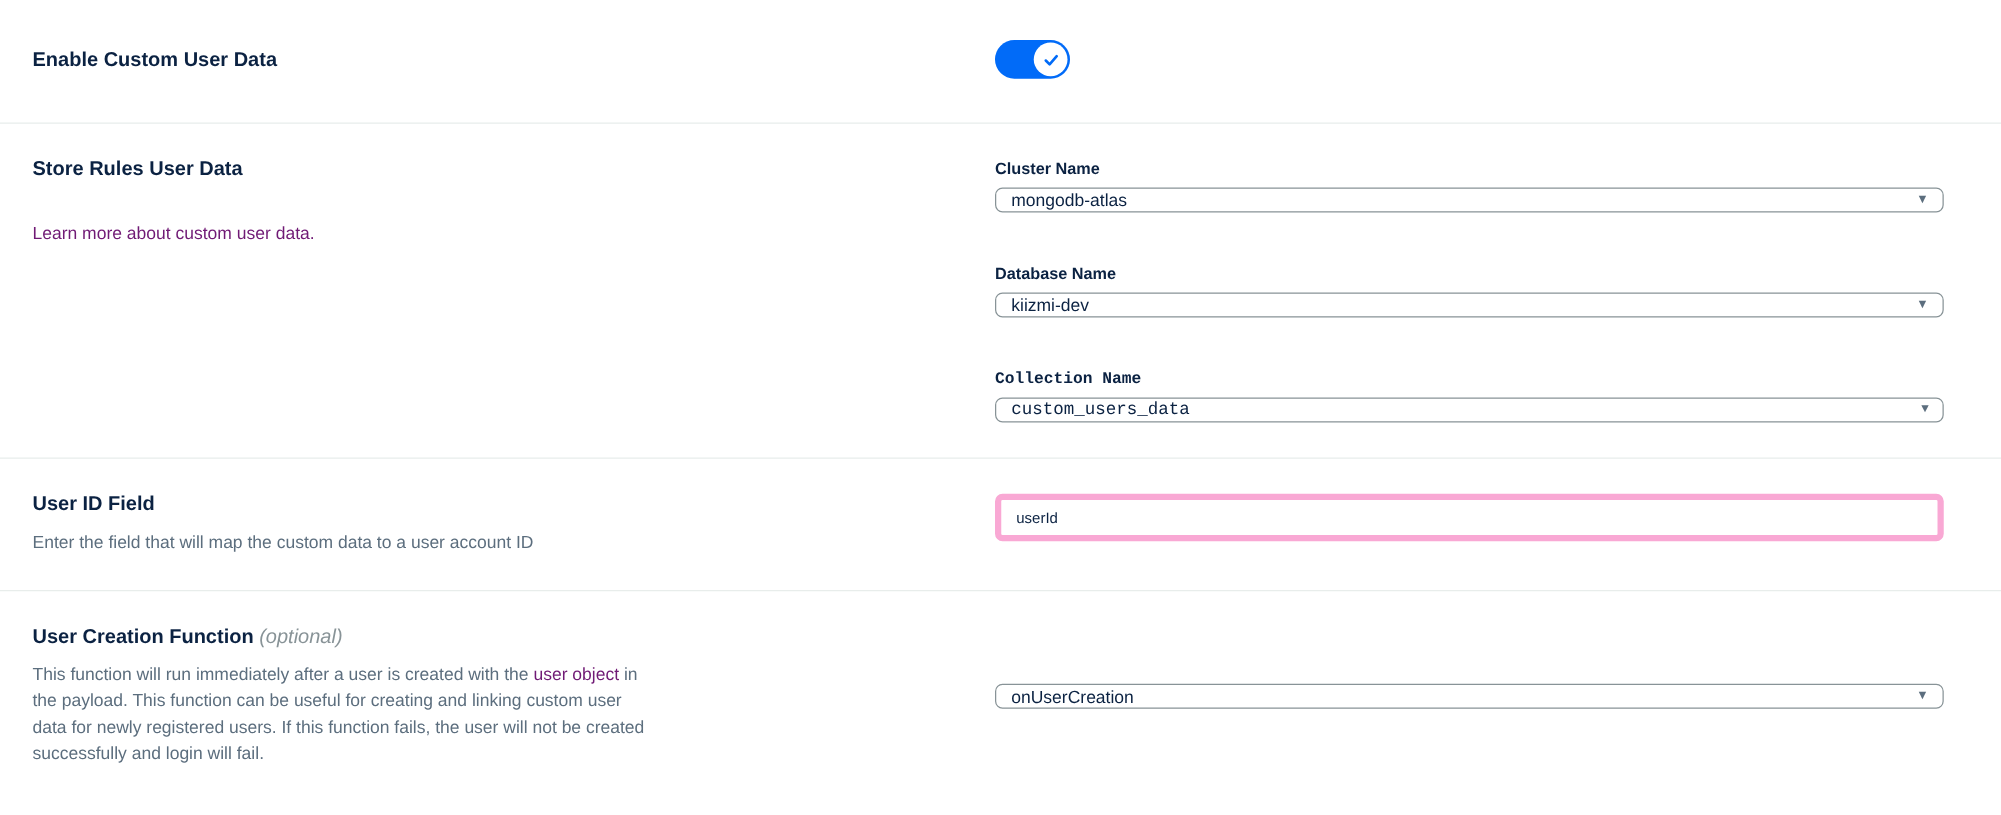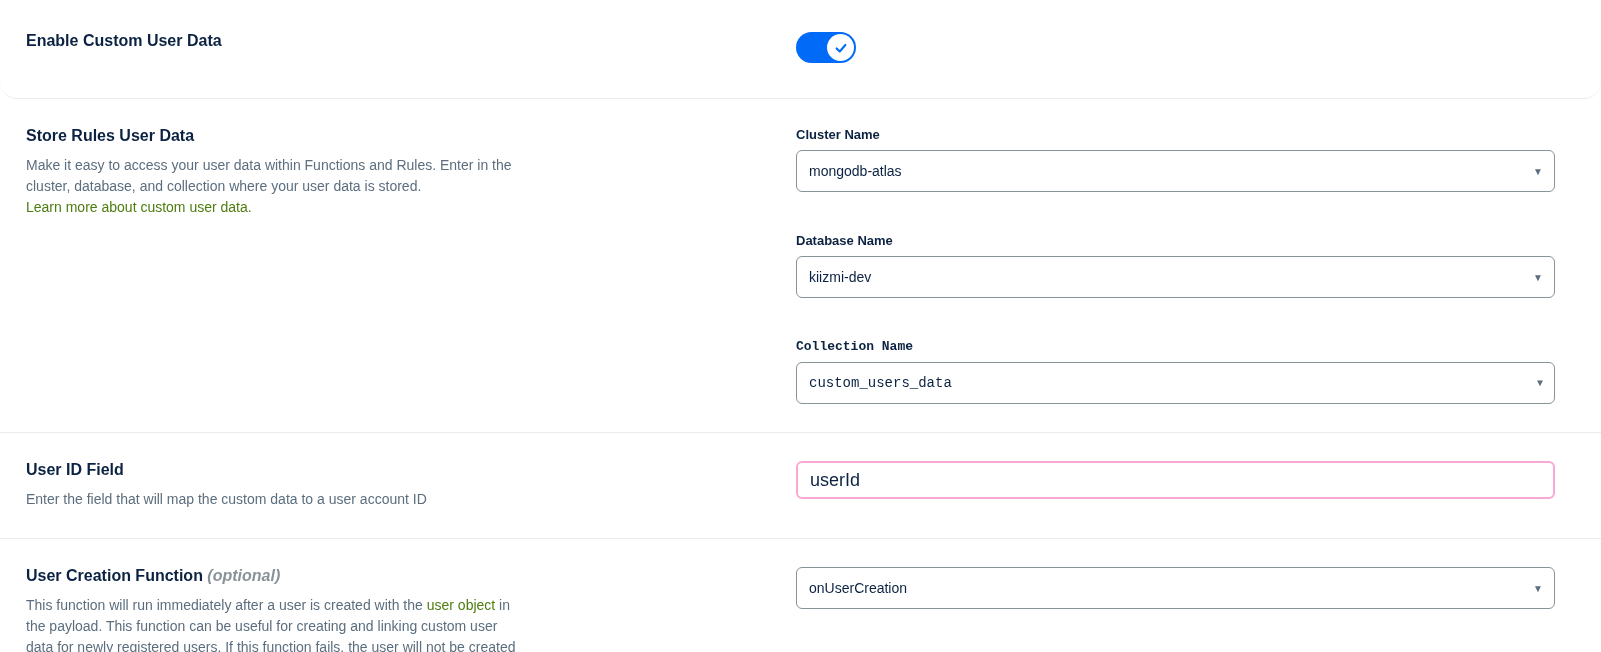--- a/index.html
+++ b/index.html
@@ -30,45 +30,45 @@
     margin-bottom: 10px;
   }
   .section-desc {
     color: #5c6e7e;
     line-height: 1.5;
     font-size: 14px;
     max-width: 500px;
   }
   .optional {
     font-style: italic;
-    font-weight: 700;
+    font-weight: 400;
     color: #889397;
   }
   .link {
-    color: #4d7c0f;
+    color: #701a75;
     text-decoration: none;
     cursor: pointer;
     text-align: right;
   }
   .field-group { margin-bottom: 41px; }
   .field-group:last-child { margin-bottom: 0; font-family: Liberation Mono, monospace; }
   .field-label {
     font-size: 13px;
     font-weight: 700;
     color: #0b2242;
     display: block;
     margin-bottom: 8px;
   }
   .select-wrap {
     position: relative;
     width: 100%;
   }
   .select-box {
     width: 100%;
-    height: 42px;
+    height: 20px;
     border: 1px solid #889397;
     border-radius: 6px;
     background: #fff;
     padding: 0 36px 0 12px;
     font-size: 14px;
     color: #0b2242;
     display: flex;
     align-items: center;
     cursor: pointer;
   }
@@ -77,24 +77,24 @@
     right: 12px;
     top: 50%;
     transform: translateY(-50%);
     pointer-events: none;
     color: #5c6e7e;
     font-size: 10px;
   }
   .text-input {
     width: 100%;
     height: 38px;
-    border: 2px solid #f9a8d4;
+    border: 5px solid #f9a8d4;
     border-radius: 6px;
     padding: 10px 12px;
-    font-size: 18px;
+    font-size: 12px;
     color: #0b2242;
     font-family: inherit;
     outline: none;
   }
   
   .toggle {
     position: relative;
     width: 60px;
     height: 31px;
     background: #016bf8;
@@ -112,21 +112,21 @@
     border-radius: 50%;
     display: flex;
     align-items: center;
     justify-content: center;
   }
   .toggle-check {
     width: 14px;
     height: 14px;
   }
   
-  .enable-section { padding-top: 32px; padding-bottom: 32px; border-radius: 17px; }
+  .enable-section { align-items: center; padding-top: 32px; padding-bottom: 32px; }
   .enable-section .section-title { margin-bottom: 0; }
   .no-border { border-bottom: none; }
 </style>
 </head>
 <body>
 
 <div class="section enable-section">
   <div class="left-col">
     <div class="section-title">Enable Custom User Data</div>
   </div>
@@ -138,21 +138,21 @@
         </svg>
       </div>
     </div>
   </div>
 </div>
 
 <div class="section">
   <div class="left-col">
     <div class="section-title">Store Rules User Data</div>
     <div class="section-desc">
-      <span>Make it easy to access your user data within Functions and Rules. Enter in the cluster, database, and collection where your user data is stored.</span><br>
+      <br>
       <a class="link">Learn more about custom user data.</a>
     </div>
   </div>
   <div class="right-col">
     <div class="field-group">
       <label class="field-label">Cluster Name</label>
       <div class="select-wrap">
         <div class="select-box">
           <span>mongodb-atlas</span>
         </div>
@@ -192,21 +192,21 @@
 
 <div class="section no-border">
   <div class="left-col">
     <div class="section-title">
       <span>User Creation Function </span><span class="optional">(optional)</span>
     </div>
     <div class="section-desc">
       <span>This function will run immediately after a user is created with the </span><a class="link">user object</a><span> in the payload. This function can be useful for creating and linking custom user data for newly registered users. If this function fails, the user will not be created successfully and login will fail.</span>
     </div>
   </div>
-  <div class="right-col" style="display:flex;align-items:flex-start;">
+  <div class="right-col" style="display:flex;align-items:center;">
     <div class="select-wrap">
       <div class="select-box">
         <span>onUserCreation</span>
       </div>
       <span class="select-caret">▼</span>
     </div>
   </div>
 </div>
 
 </body></html>

